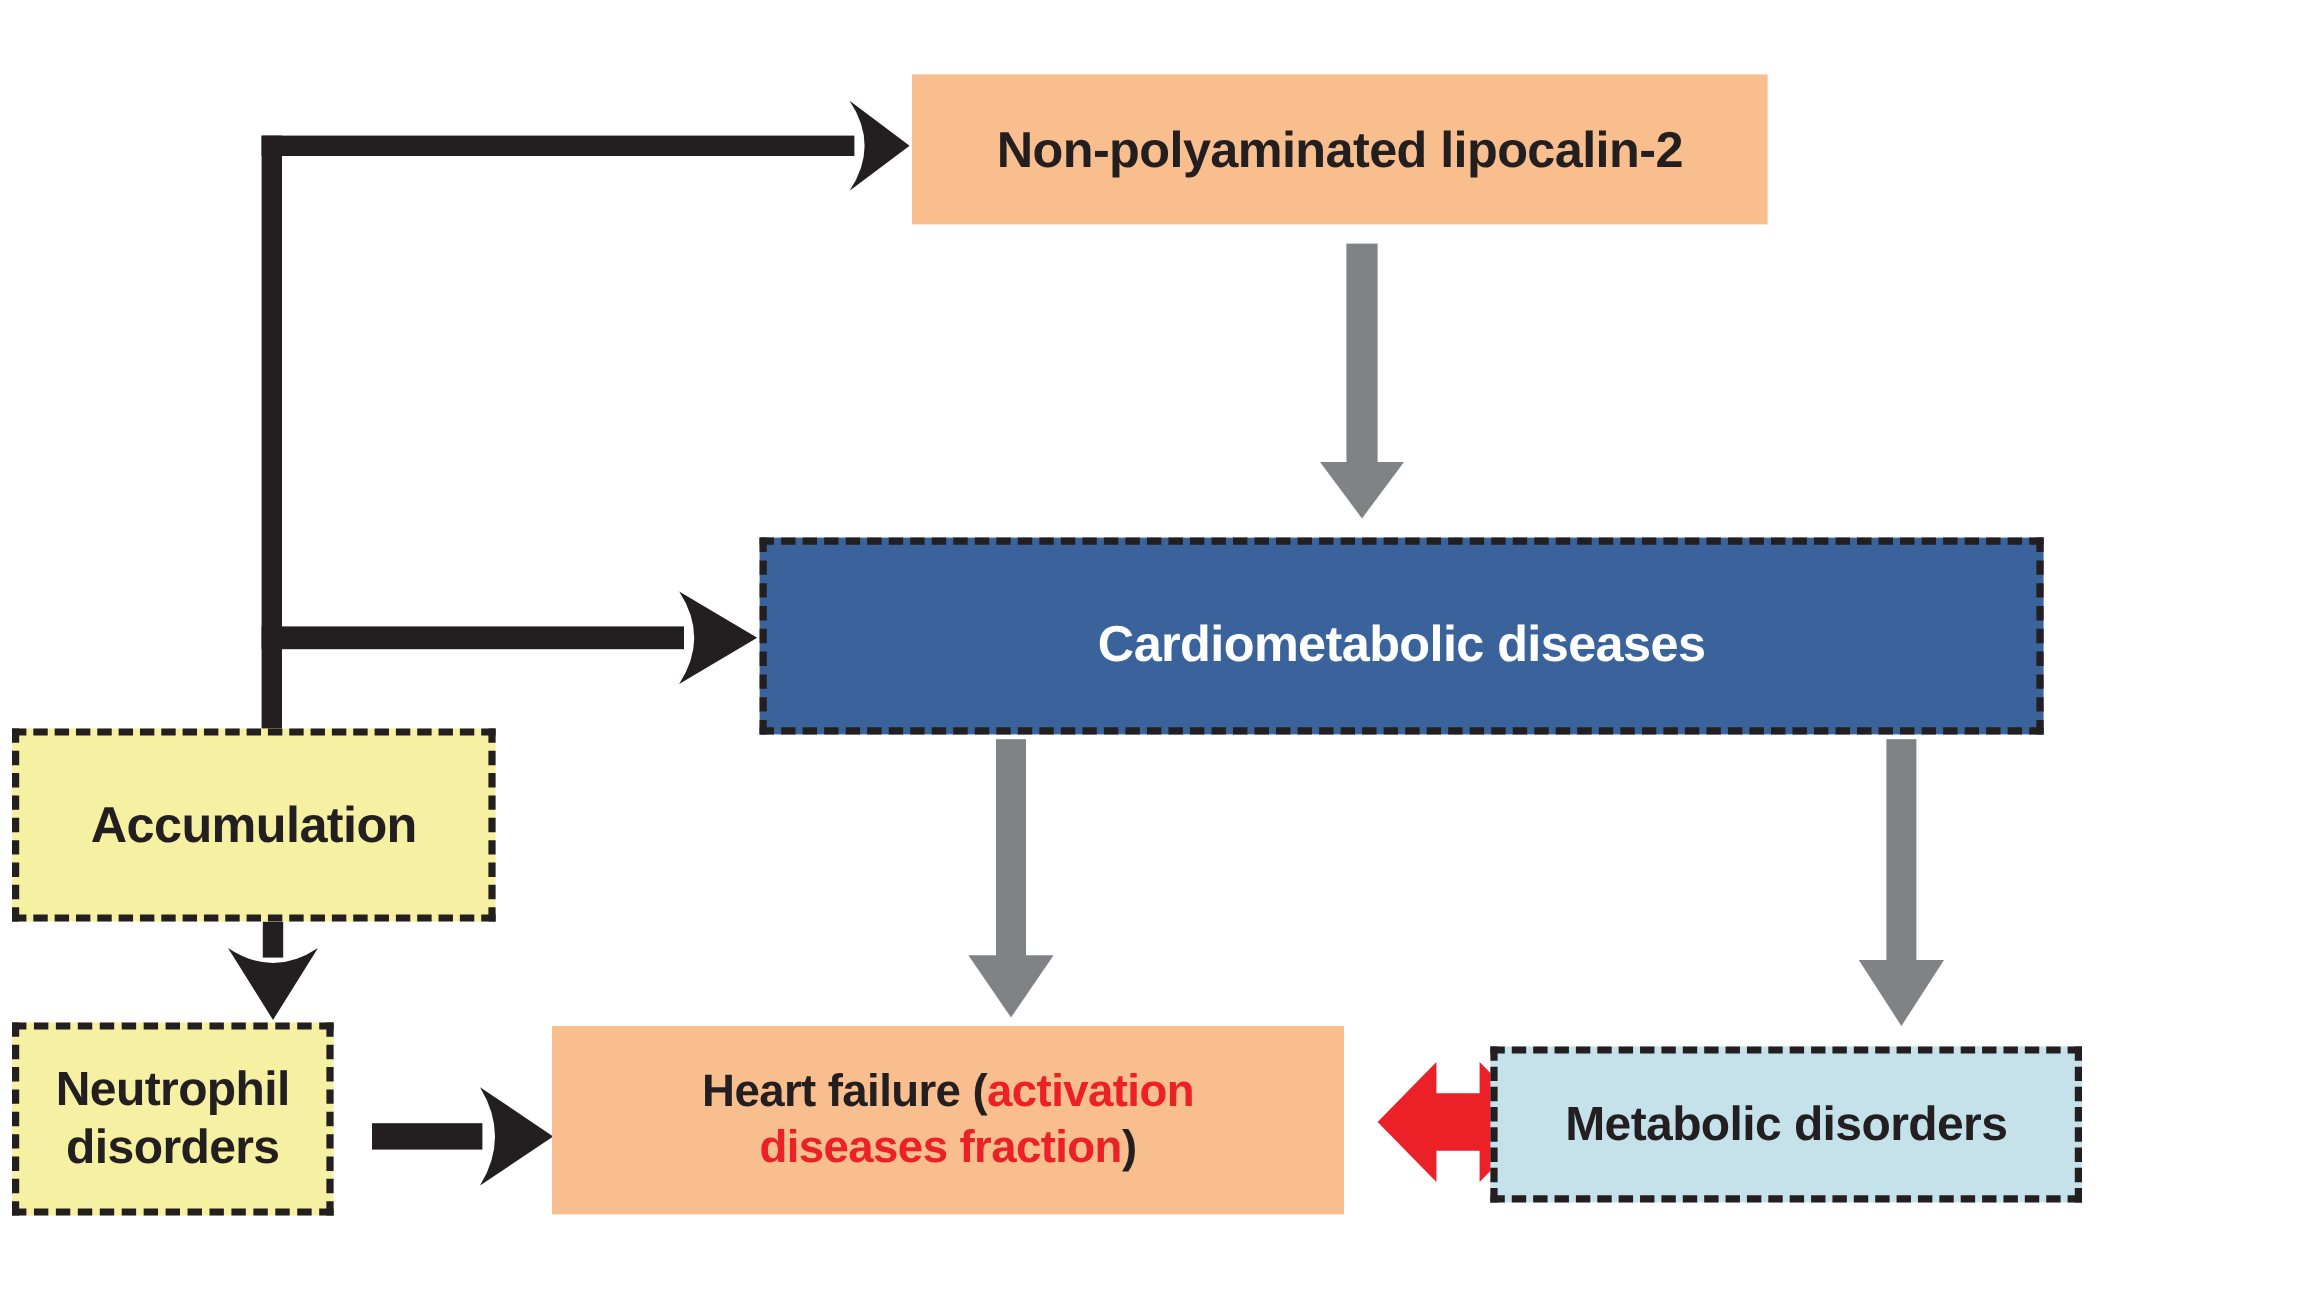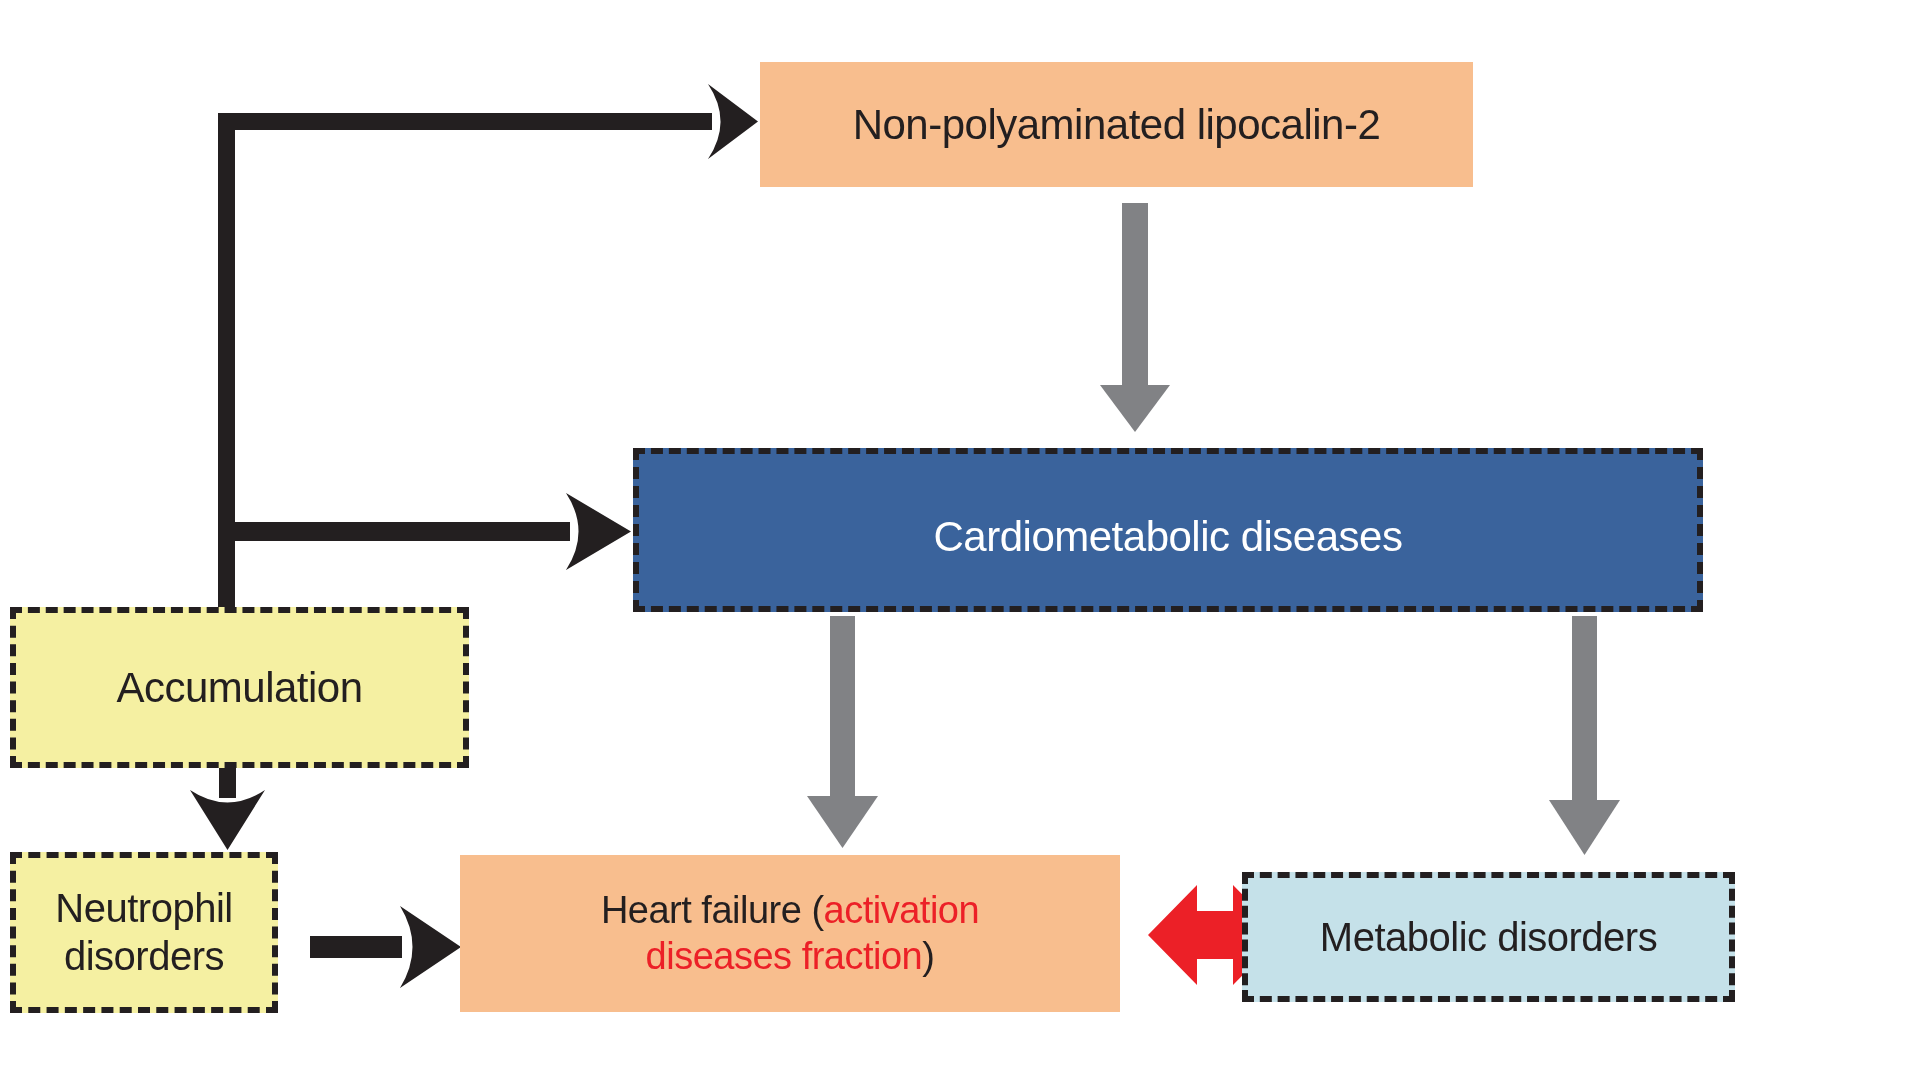--- a/index.html
+++ b/index.html
@@ -26,21 +26,21 @@
   .red-fill  { fill: var(--red, #ec2027); }
 
   .box {
     position: absolute;
     z-index: 2;
     display: flex;
     align-items: center;
     justify-content: center;
     text-align: center;
     box-sizing: border-box;
-    font-weight: 400;
+    font-weight: 700;
     letter-spacing: -0.5px;
     color: var(--ink, #231f20);
   }
   .dashed { border: 6px dashed var(--ink, #231f20); }
 
   .box.non-poly {
     left: 760px; top: 62px; width: 713px; height: 125px;
     background: var(--peach, #f8be8e);
     font-size: 42px;
   }
@@ -50,21 +50,21 @@
     font-size: 40px;
   }
   .box.cardio {
     left: 633px; top: 448px; width: 1070px; height: 164px;
     background: var(--blue, #3a639c);
     color: var(--white-text, #ffffff);
     font-size: 42px;
     padding-top: 14px;
   }
   .box.accumulation {
-    left: 10px; top: 607px; width: 459px; height: 161px;
+    left: 10px; top: 607px; width: 403px; height: 161px;
     background: var(--yellow, #f5f0a2);
     font-size: 42px;
   }
   .box.neutrophil {
     left: 10px; top: 852px; width: 268px; height: 161px;
     background: var(--yellow, #f5f0a2);
     font-size: 40px;
     line-height: 1.18;
   }
   .box.heart {

